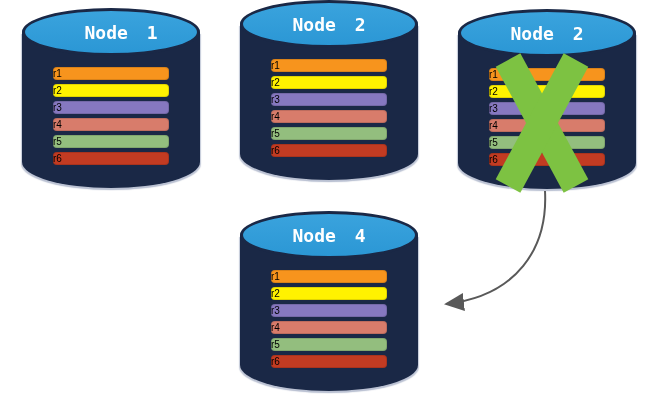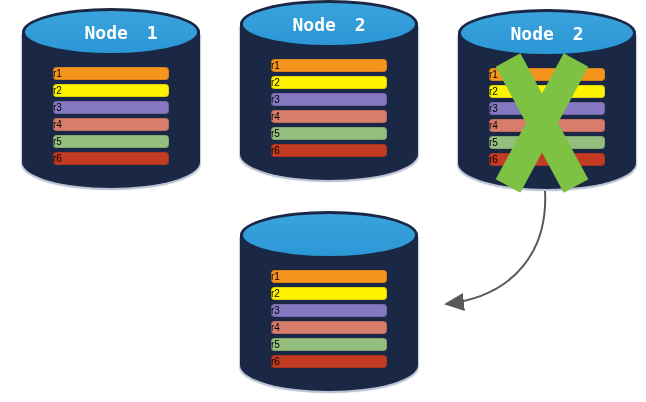--- a/index.html
+++ b/index.html
@@ -90,20 +90,21 @@
     </div>
     <svg class="xmark" width="100" height="146" viewBox="0 0 100 146" aria-hidden="true">
       <line x1="16" y1="10" x2="84" y2="136" stroke="#7DC242" stroke-width="28"></line>
       <line x1="84" y1="10" x2="16" y2="136" stroke="#7DC242" stroke-width="28"></line>
     </svg>
   </div>
 
   <div class="cyl" style="left:240px;top:211px;">
     <div class="cyl-body"></div>
     <div class="cyl-top"></div>
+    <div class="cyl-title">Node 4</div>
     <div class="rows">
       <div class="row" style="background: rgb(247, 148, 29);">r1</div>
       <div class="row" style="background: rgb(255, 242, 0);">r2</div>
       <div class="row" style="background: rgb(134, 120, 192);">r3</div>
       <div class="row" style="background: rgb(216, 124, 107);">r4</div>
       <div class="row" style="background: rgb(147, 190, 126);">r5</div>
       <div class="row" style="background: rgb(194, 59, 34);">r6</div>
     </div>
   </div>
 

